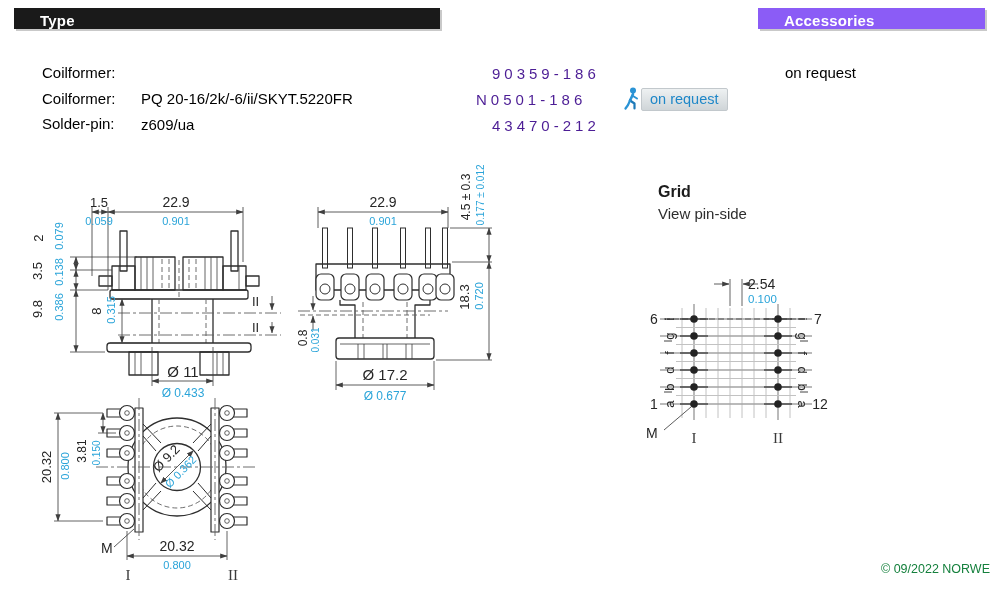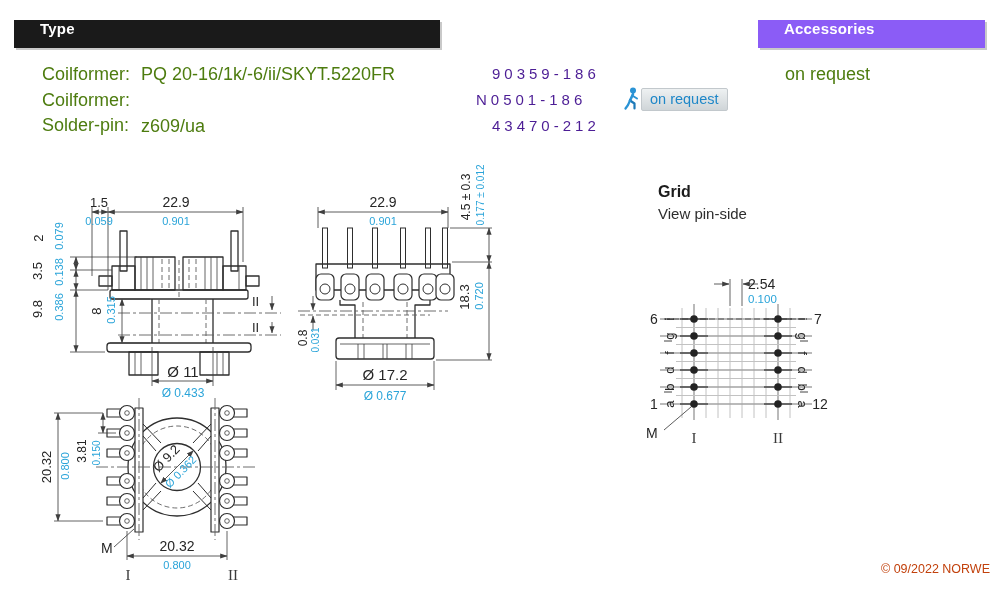--- a/index.html
+++ b/index.html
@@ -1,28 +1,28 @@
 <!DOCTYPE html>
 <html><head>
 <meta charset="utf-8">
 <style>
   html,body{margin:0;padding:0;background:#fff}
   .page{position:relative;width:1000px;height:605px;background:#fff;
         font-family:"Liberation Sans",sans-serif;overflow:hidden}
-  .bar{position:absolute;top:20px;height:28px;box-shadow:2px 2px 0 #c9c9c9;
-       display:flex;align-items:flex-start}
+  .bar{position:absolute;top:8px;height:21px;box-shadow:2px 2px 0 #c9c9c9;
+       display:flex;align-items:flex-end}
   .bar.black{background:#1a1a1a}
   .bar.gray{background:#8b5cf6}
   .bar .bar-label{color:#fff;font-weight:bold;font-size:15px;padding-left:26px;letter-spacing:.2px}
-  .txt{position:absolute;font-size:18px;color:#4d7c0f;white-space:nowrap}
+  .txt{position:absolute;font-size:15px;color:#000000;white-space:nowrap}
   .code{letter-spacing:4px;font-size:15px;color:#4c1d95}
   .badge{position:absolute;left:624px;top:86px;display:flex;align-items:center;gap:1px;cursor:pointer}
   .badge .pill{background:linear-gradient(180deg,#eef1f2,#cfd5d8);border:1px solid #c2c8cc;
        border-radius:2px;color:#1e87c8;font-size:14.5px;line-height:18px;padding:1px 8px 2px}
-  .copyright{position:absolute;top:562px;right:10px;font-size:12.5px;color:#c2410c}
+  .copyright{position:absolute;top:562px;right:10px;font-size:12.5px;color:#15803d}
   svg.drawing{position:absolute;overflow:visible}
   svg text{font-family:"Liberation Sans",sans-serif}
   .ol{fill:none;stroke:#2e2e2e;stroke-width:1.3;stroke-linejoin:round}
   .olf{fill:#fff;stroke:#2e2e2e;stroke-width:1.2;stroke-linejoin:round}
   .ol2{fill:none;stroke:#2e2e2e;stroke-width:1}
   .thin{fill:none;stroke:#3c3c3c;stroke-width:.8}
   .dim{fill:none;stroke:#4a4a4a;stroke-width:.9}
   .dash{fill:none;stroke:#5e5e5e;stroke-width:.9;stroke-dasharray:5 3}
   .cl{fill:none;stroke:#5e5e5e;stroke-width:.9;stroke-dasharray:12 3 3 3}
   .mm{fill:#262626;font-size:13px}
@@ -40,25 +40,25 @@
 <div class="page">
 
   <div class="bar black" style="left:14px;width:426px">
     <span class="bar-label">Type</span>
   </div>
   <div class="bar gray" style="left:758px;width:227px">
     <span class="bar-label">Accessories</span>
   </div>
 
   <div class="txt" style="left:42px;top:64px">Coilformer:</div>
-  <div class="txt" style="left:141px;top:64px">PQ 20-16/1k/-6/ii/SKYT.5220FR</div>
   <div class="txt code" style="left:492px;top:65px">90359-186</div>
   <div class="txt" style="left:785px;top:64px">on request</div>
 
   <div class="txt" style="left:42px;top:90px">Coilformer:</div>
+  <div class="txt" style="left:141px;top:90px">PQ 20-16/2k/-6/ii/SKYT.5220FR</div>
   <div class="txt code" style="left:476px;top:91px">N0501-186</div>
 
   <div class="txt" style="left:42px;top:115px">Solder-pin:</div>
   <div class="txt" style="left:141px;top:116px">z609/ua</div>
   <div class="txt code" style="left:492px;top:117px">43470-212</div>
 
   <div class="badge">
     <svg width="16" height="26" viewBox="0 0 16 26">
       <circle cx="9" cy="4.5" r="3" fill="#2a93d5"></circle>
       <path d="M9,8 C8,10.5 7,12.5 6,14.5" stroke="#2a93d5" stroke-width="2.6" fill="none" stroke-linecap="round"></path>

